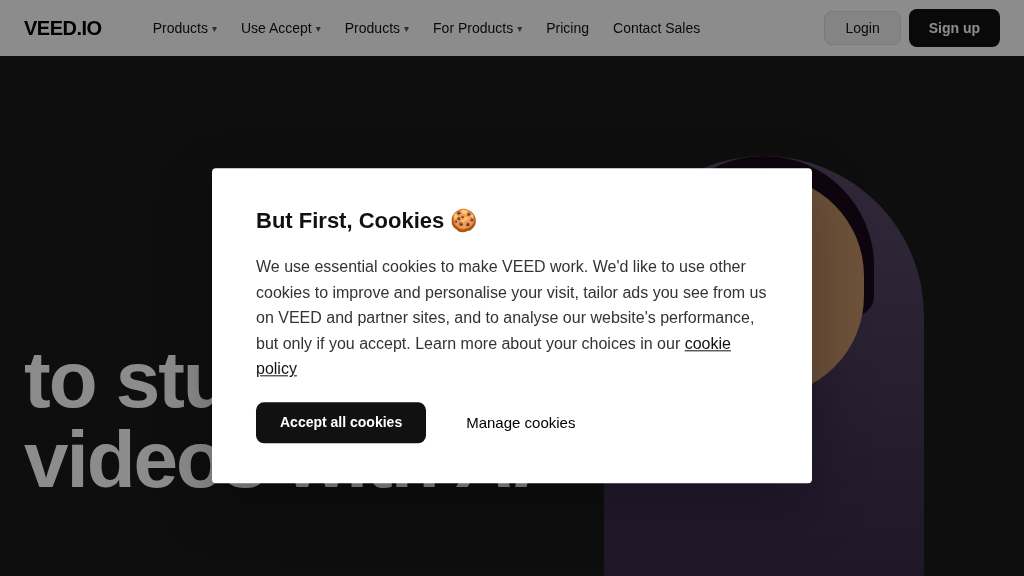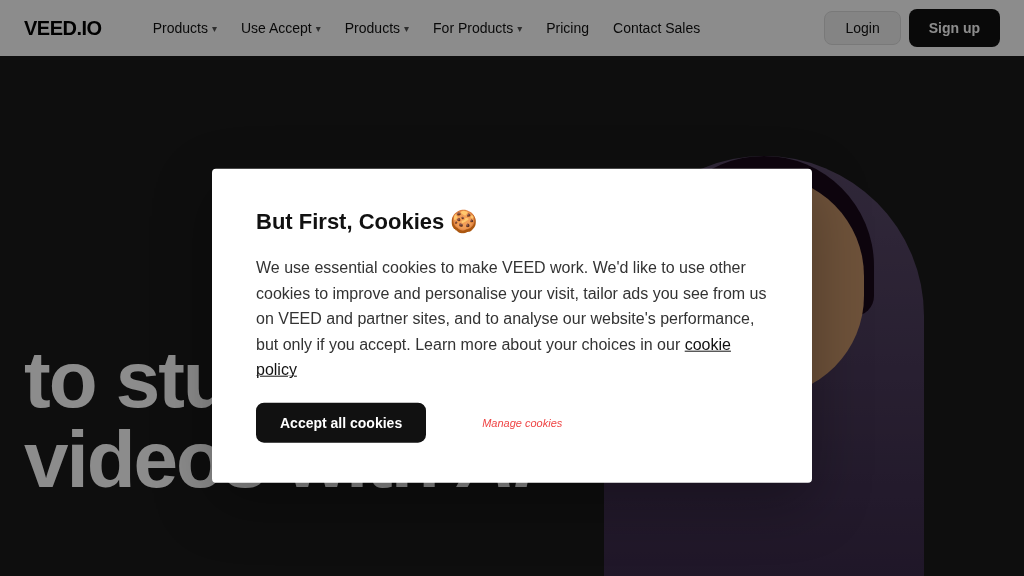--- a/index.html
+++ b/index.html
@@ -188,45 +188,44 @@
     }
 
     .cookie-link {
       color: #111;
       text-decoration: underline;
       font-weight: 500;
     }
 
     .cookie-actions {
       display: flex;
-      gap: 32px;
+      gap: 16px;
     }
 
     .btn-accept {
       padding: 12px 24px;
       background: #111;
       color: #fff;
       border: none;
       border-radius: 8px;
       font-size: 14px;
       font-weight: 600;
       cursor: pointer;
       white-space: nowrap;
     }
 
     .btn-manage {
       padding: 12px 24px;
       background: transparent;
-      color: #ef4444;
+      color: #000000;
       border: none;
-      font-size: 11px;
-      font-weight: 500;
-      cursor: pointer;
-      white-space: nowrap;
-      font-style: italic;
+      font-size: 15px;
+      font-weight: 500;
+      cursor: pointer;
+      white-space: nowrap;
     }
   </style>
 </head>
 <body>
 
 <div class="bg-page"></div>
 
 <nav class="navbar">
   <div class="logo">VEED.IO</div>
 

